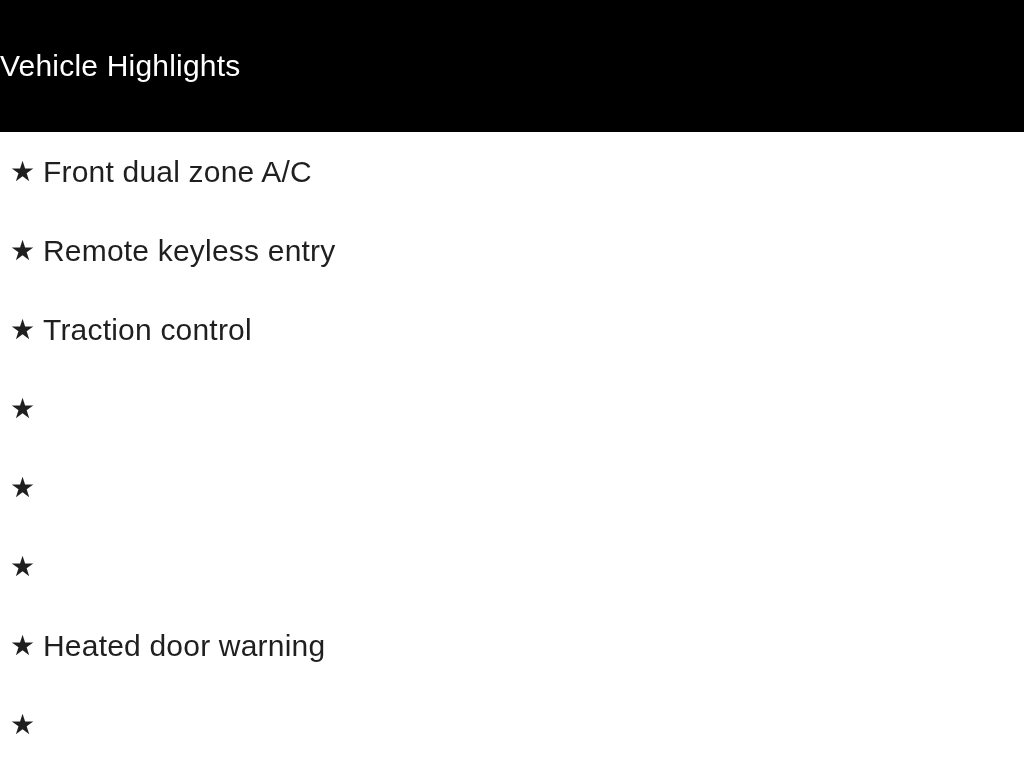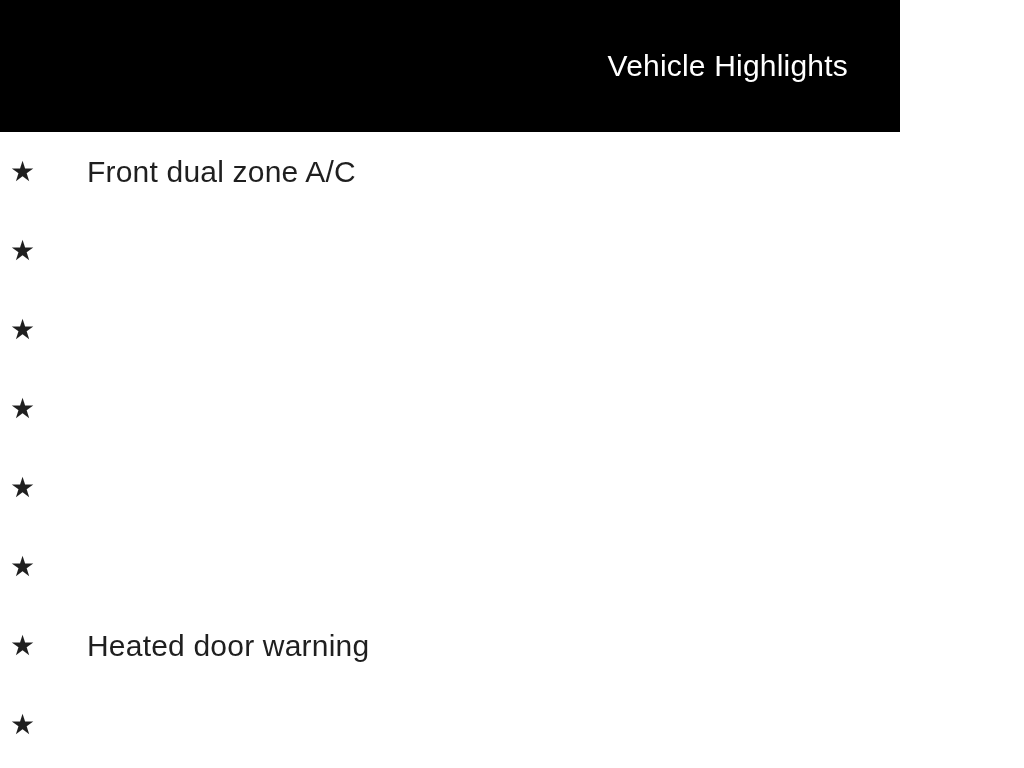--- a/index.html
+++ b/index.html
@@ -7,26 +7,25 @@
     padding: 0;
   }
   body {
     width: 1024px;
     height: 768px;
     background: #ffffff;
     overflow: hidden;
     font-family: "Liberation Sans", sans-serif;
   }
   .header {
-    width: 900px;
+    width: 1024px;
     height: 132px;
     background: #000000;
     display: flex;
     align-items: center;
-    justify-content: flex-end;
     box-sizing: border-box;
     padding-right: 52px;
   }
   .header-title {
     color: #ffffff;
     font-size: 30px;
     line-height: 1;
     letter-spacing: 0.2px;
   }
   .highlights {
@@ -47,40 +46,41 @@
     width: 33px;
     font-size: 28px;
     line-height: 1;
     color: #1f1f1f;
     text-align: left;
     flex: 0 0 auto;
   }
   .label {
     line-height: 1;
     letter-spacing: 0.2px;
-    margin-left: 44px;
   }
 </style>
 </head>
 <body>
 
 <div class="header">
   <div class="header-title">Vehicle Highlights</div>
 </div>
 
 <ul class="highlights" id="highlights-list">
     <li class="highlight-item">
       <span class="star">★</span>
       <span class="label">Front dual zone A/C</span>
     </li>
     <li class="highlight-item">
       <span class="star">★</span>
+      <span class="label">Remote keyless entry</span>
     </li>
     <li class="highlight-item">
       <span class="star">★</span>
+      <span class="label">Traction control</span>
     </li>
     <li class="highlight-item">
       <span class="star">★</span>
     </li>
     <li class="highlight-item">
       <span class="star">★</span>
     </li>
     <li class="highlight-item">
       <span class="star">★</span>
     </li>

